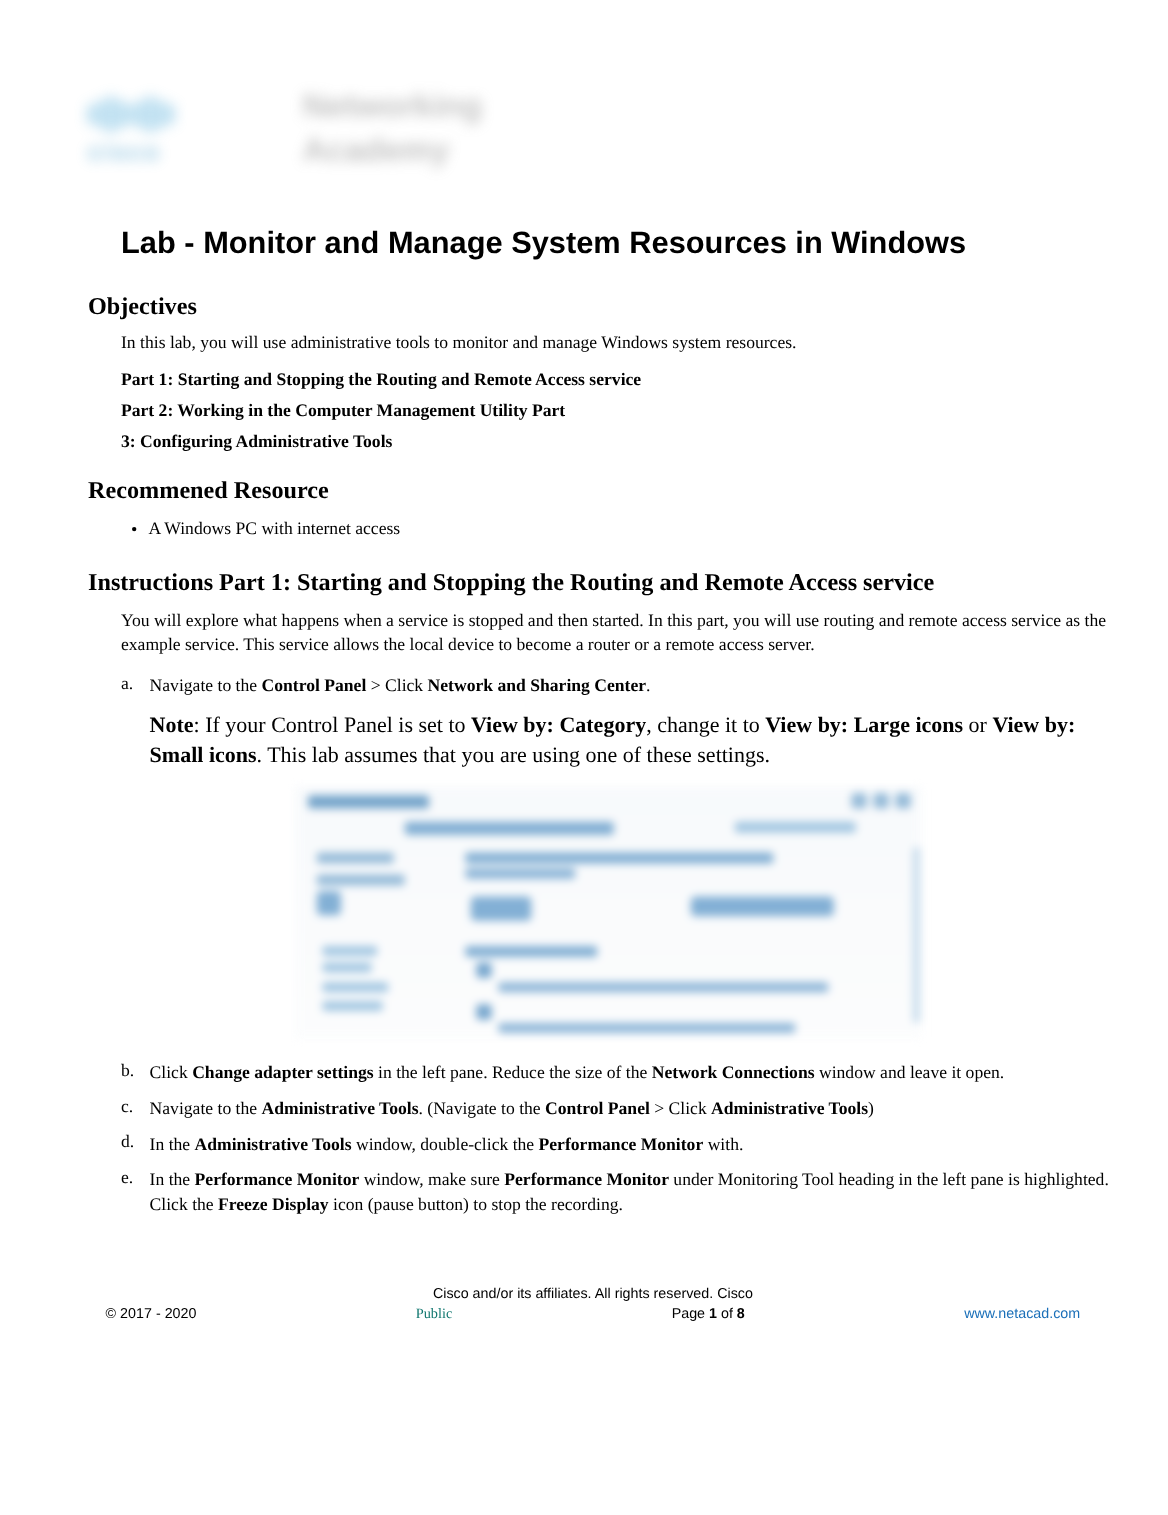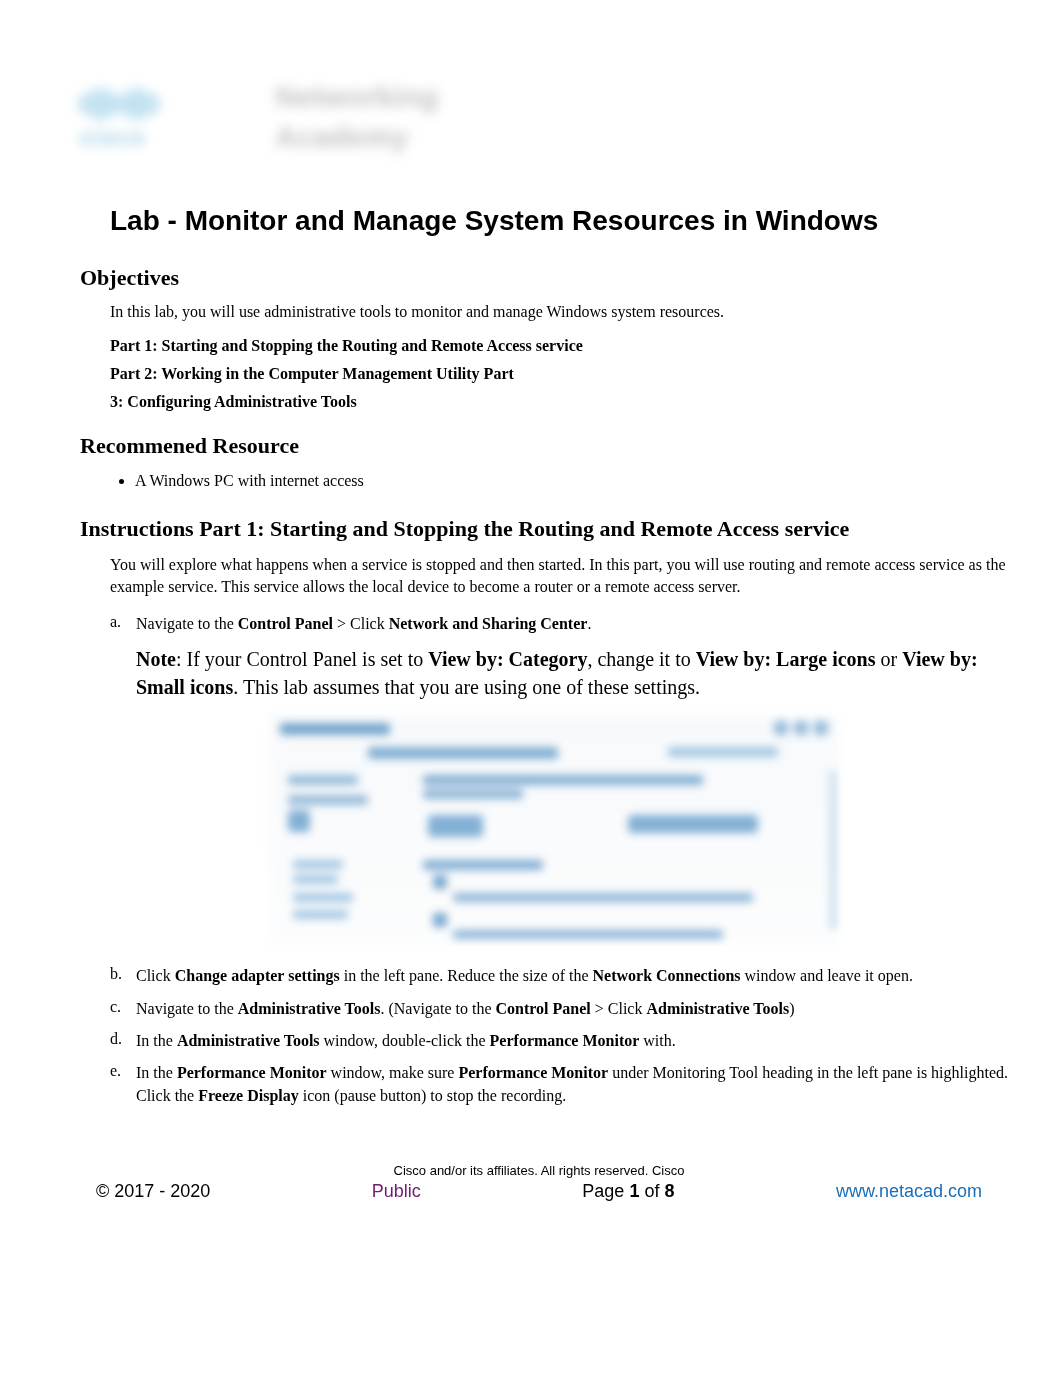--- a/index.html
+++ b/index.html
@@ -342,28 +342,29 @@
     }
     .footer-top {
       text-align: center;
       font-size: 13px;
       color: #000;
       margin-bottom: 3px;
     }
     .footer-row {
       display: flex;
       justify-content: space-between;
-      font-size: 18px;
+      font-size: 13px;
       align-items: baseline;
     }
     .footer-left {
       color: #000;
     }
     .footer-center {
-      color: #701a75;
+      color: #0f766e;
+      font-family: Liberation Serif, serif;
     }
     .footer-page {
       color: #000;
     }
     .footer-link {
       color: #1a6fb8;
     }
     b {
       font-weight: bold;
     }

